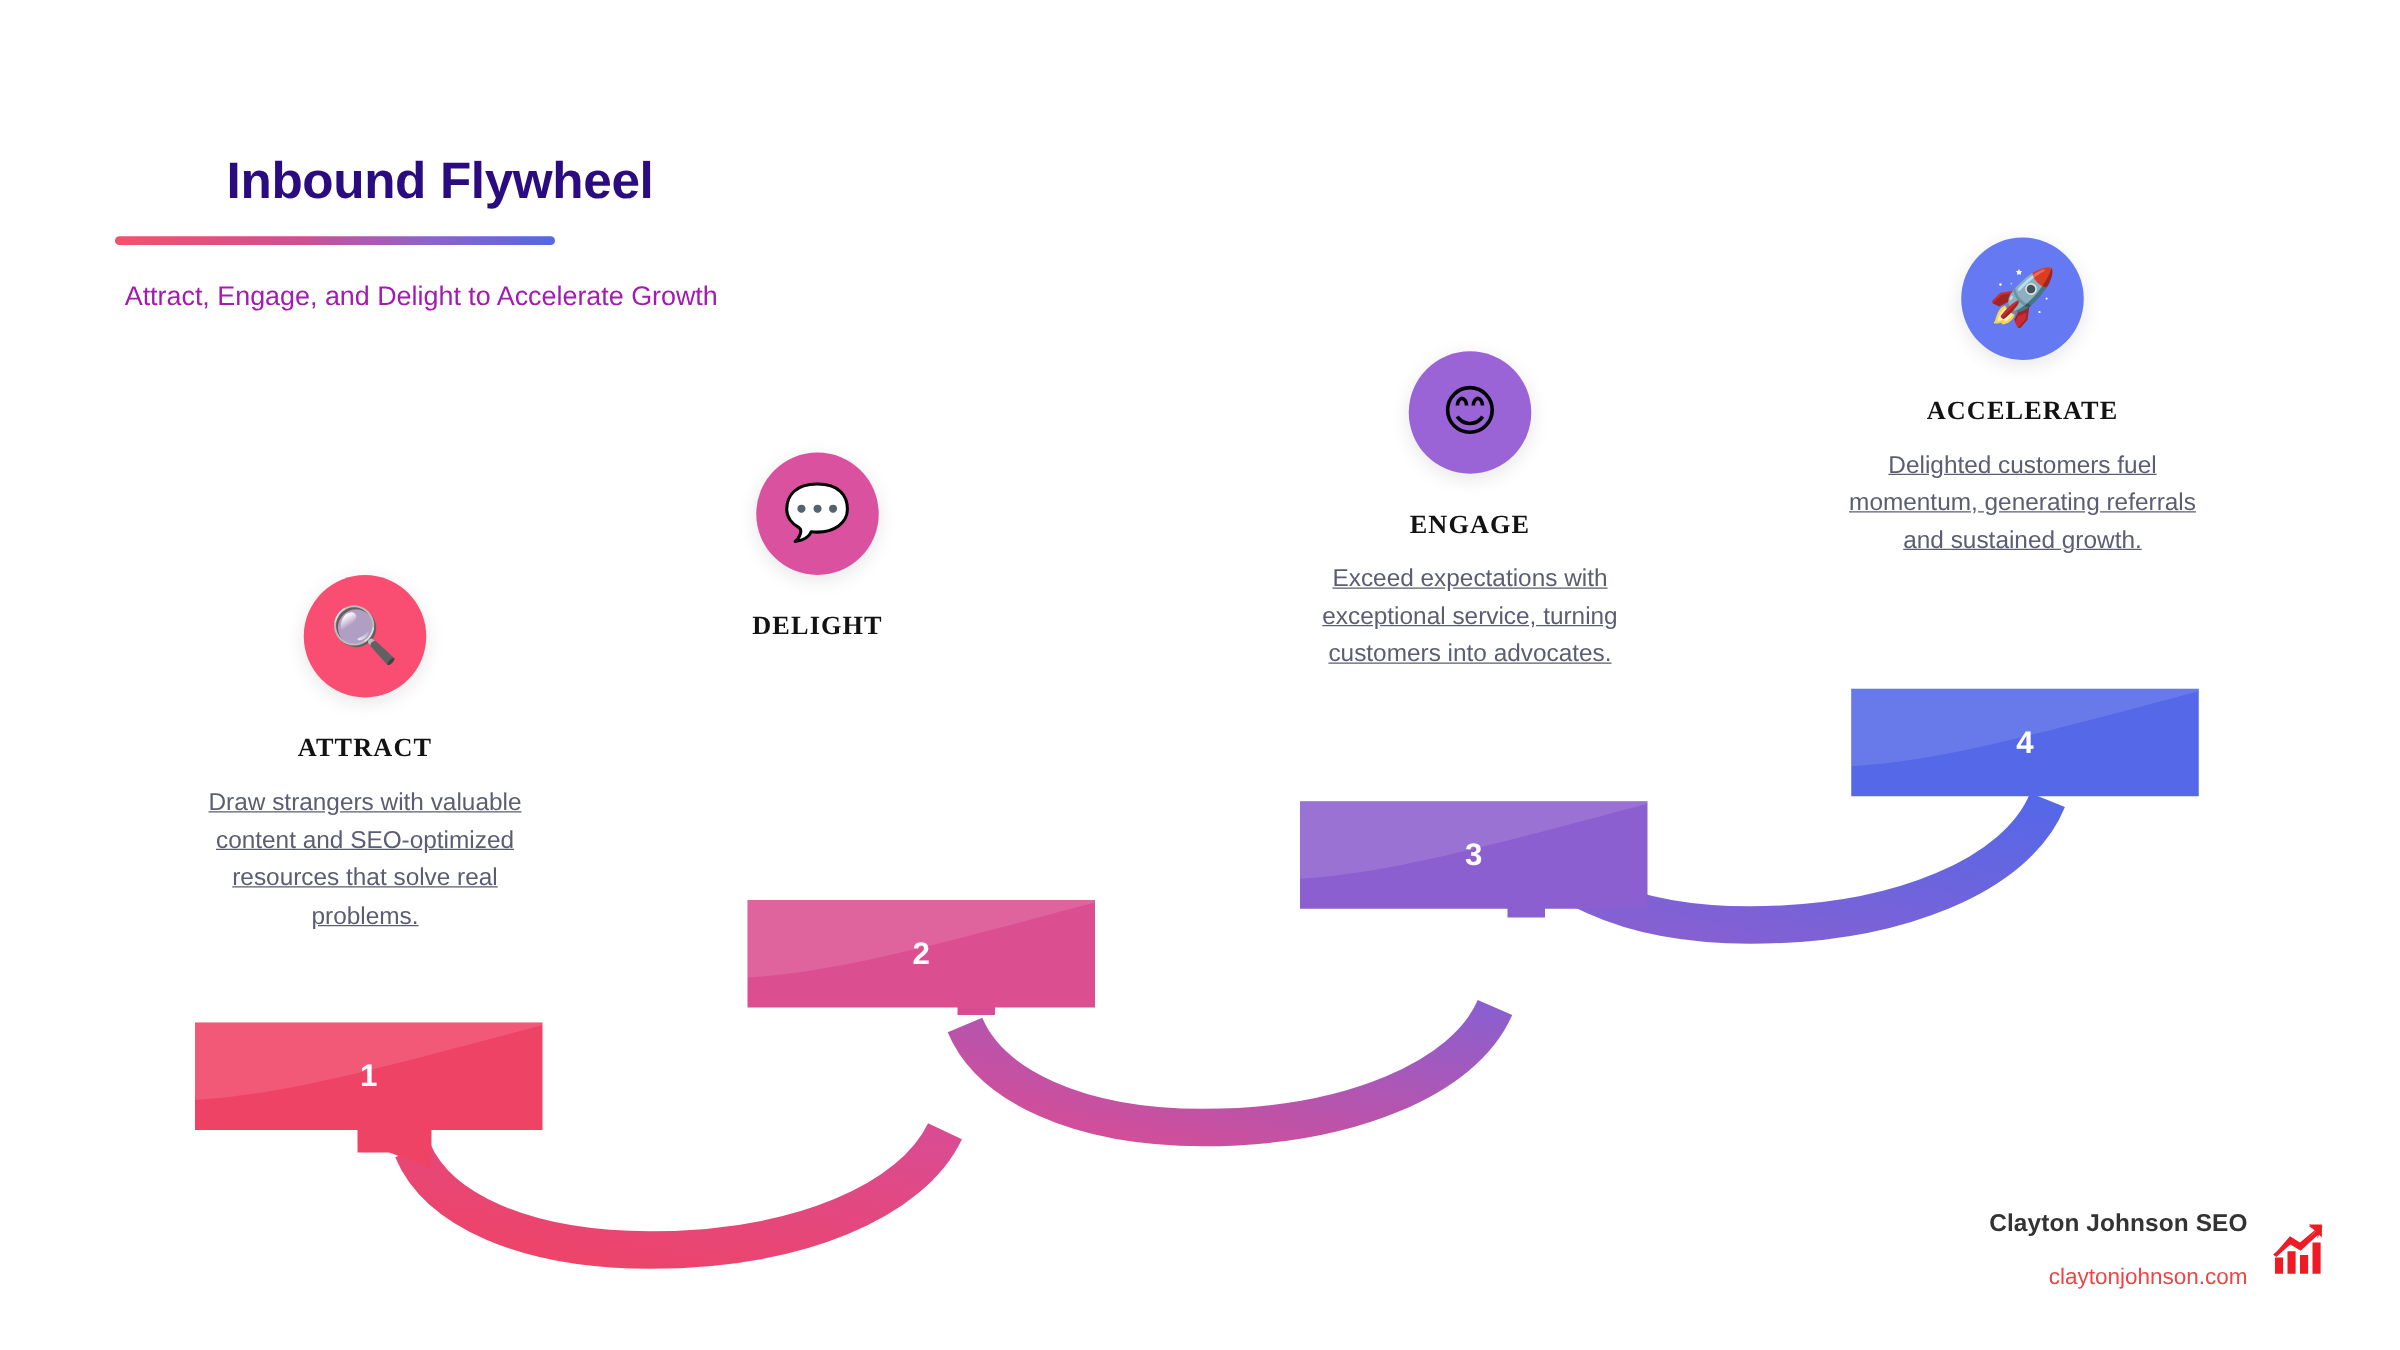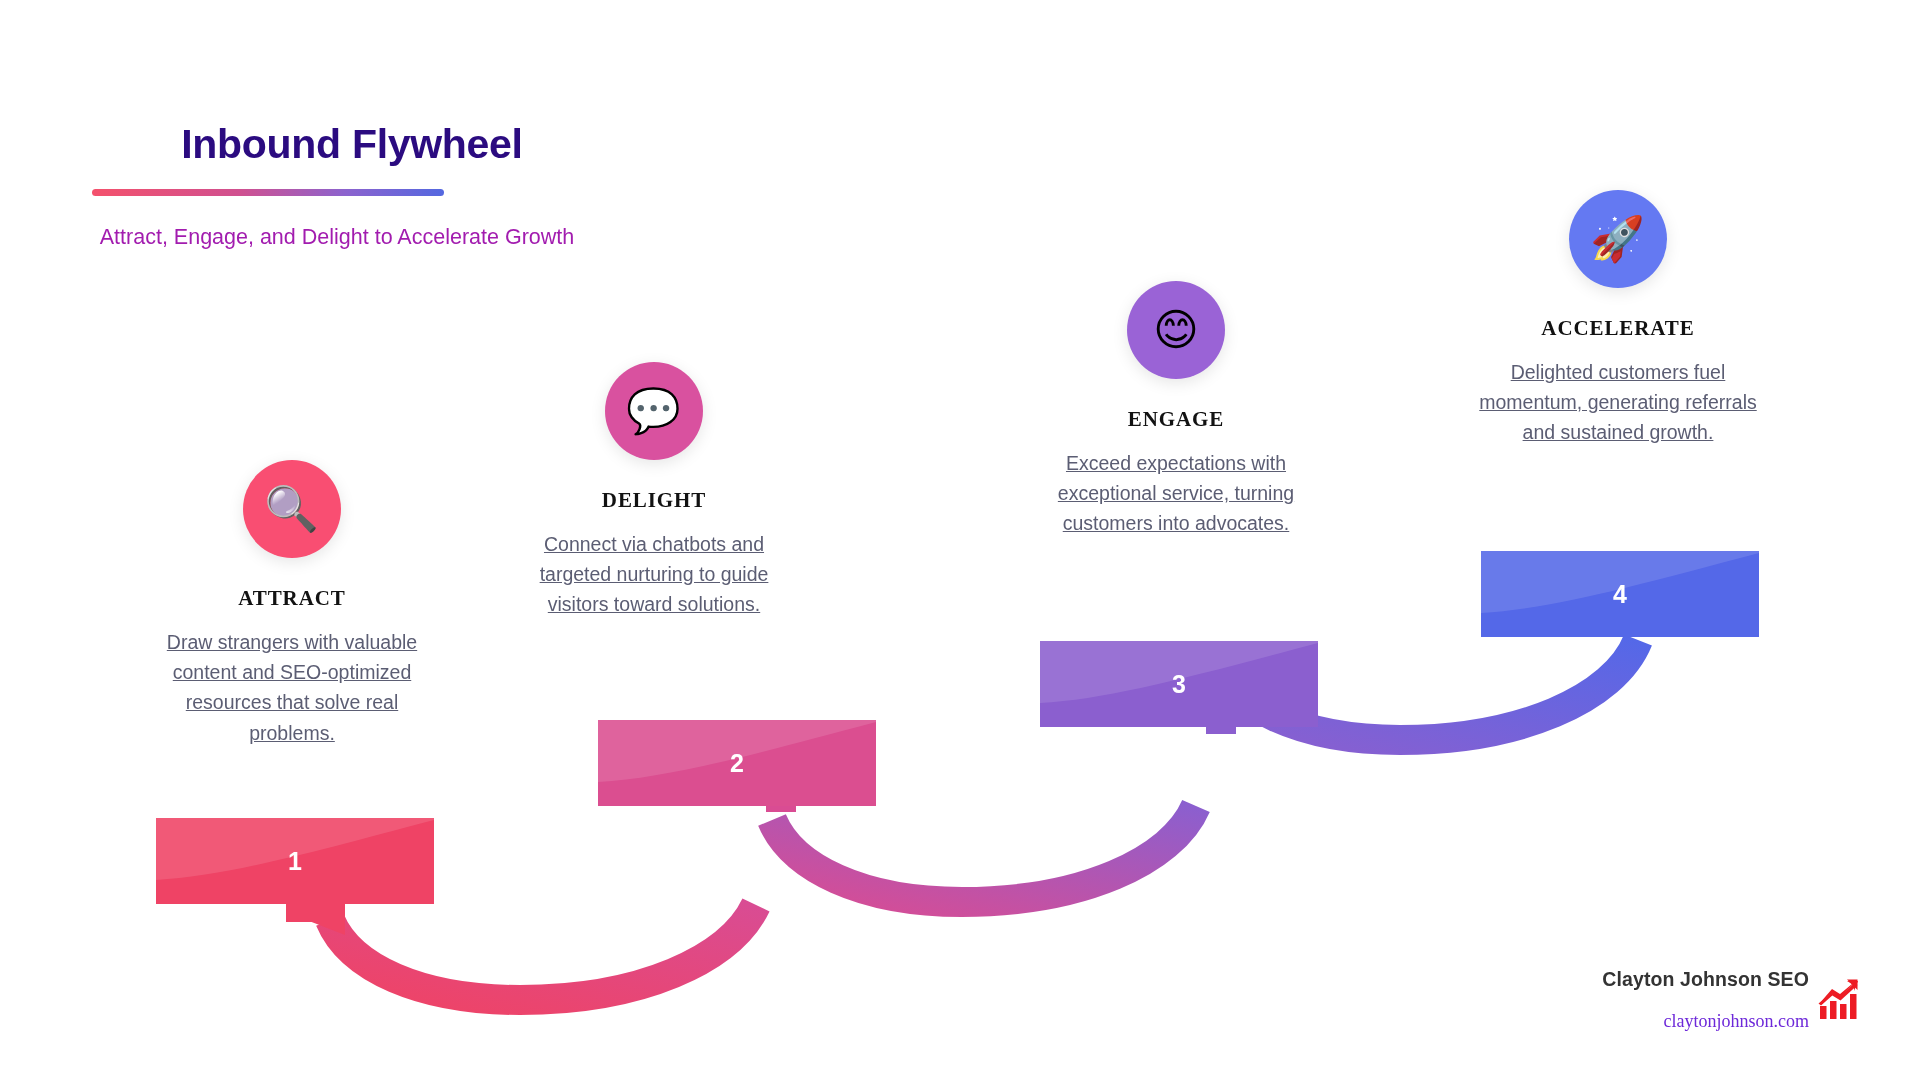--- a/index.html
+++ b/index.html
@@ -139,37 +139,36 @@
   #block-3 { left: 1040px; top: 641px; background: #8B5FCF; }
   #block-4 { left: 1481px; top: 551px; background: #5468E8; }
 
   
   .brand {
     position: absolute;
     right: 58px;
     bottom: 48px;
     display: flex;
     align-items: center;
-    gap: 7px;
+    gap: 18px;
   }
 
   .brand-text { text-align: right; }
 
   .brand-name {
     font-size: 19.5px;
     font-weight: bold;
     color: #333333;
     letter-spacing: 0.1px;
   }
 
   .brand-url {
     margin-top: 20px;
     font-size: 18px;
-    color: #6d28d9;
-    font-family: Liberation Serif, serif;
+    color: #ef4444;
   }
 
   .brand-logo {
     width: 46px;
     height: 46px;
     display: flex;
     align-items: center;
     justify-content: center;
   }
 </style>
@@ -230,21 +229,20 @@
 
   <div class="step" id="step-1">
     <div class="step-icon" style="background: rgb(249, 78, 114);">🔍</div>
     <div class="step-title">ATTRACT</div>
     <div class="step-desc">Draw strangers with valuable content and SEO-optimized resources that solve real problems.</div>
   </div>
 
   <div class="step" id="step-2">
     <div class="step-icon" style="background: rgb(217, 81, 159);">💬</div>
     <div class="step-title">DELIGHT</div>
-    <div class="step-desc">Connect via chatbots and targeted nurturing to guide visitors toward solutions.</div>
   </div>
 
   <div class="step" id="step-3">
     <div class="step-icon" style="background: rgb(154, 99, 214);">😊</div>
     <div class="step-title">ENGAGE</div>
     <div class="step-desc">Exceed expectations with exceptional service, turning customers into advocates.</div>
   </div>
 
   <div class="step" id="step-4">
     <div class="step-icon" style="background: rgb(100, 121, 242);">🚀</div>

